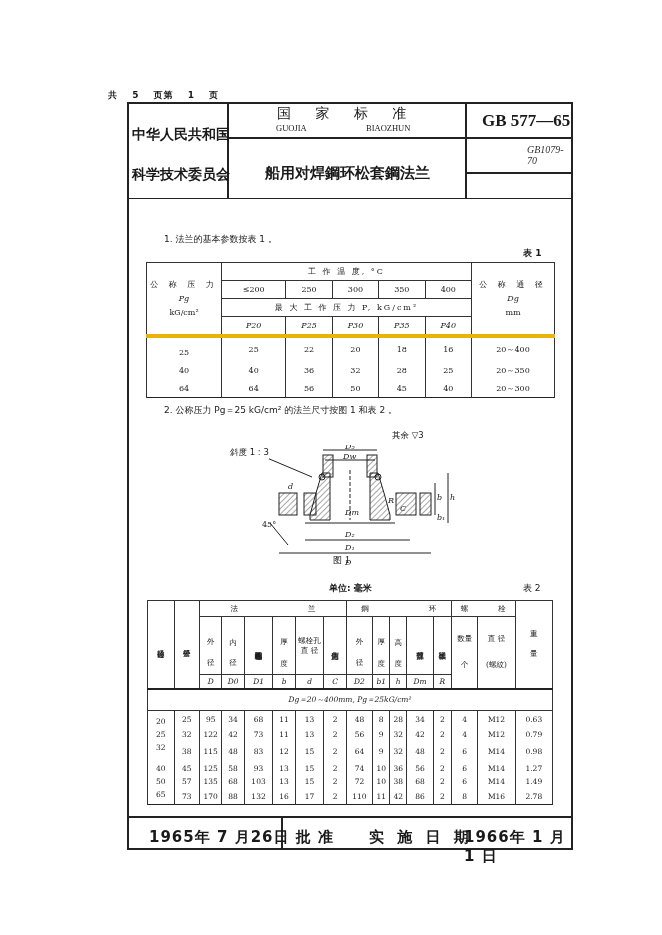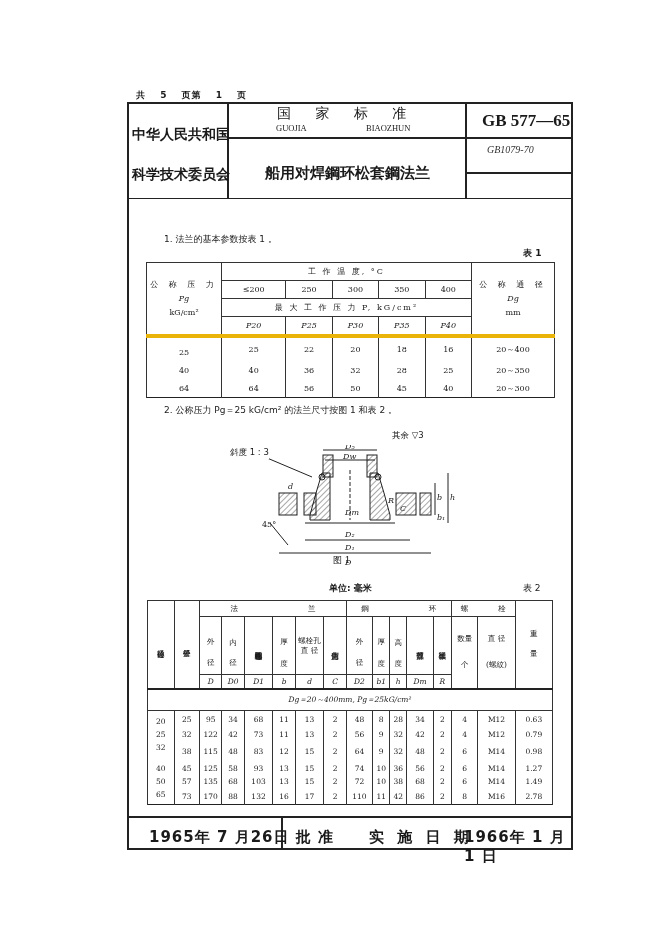--- a/index.html
+++ b/index.html
@@ -1,27 +1,27 @@
 <!DOCTYPE html>
 <html><head>
 <meta charset="utf-8">
 <style>
   html,body{margin:0;padding:0;background:#fff;}
   body{width:662px;height:935px;position:relative;overflow:hidden;font-family:"DejaVu Serif",serif;color:#1a1a1a;}
   .abs{position:absolute;}
-  .pageinfo{left:136px;top:89px;font-size:9px;font-weight:bold;letter-spacing:1px;font-family:"DejaVu Sans",sans-serif;}
+  .pageinfo{left:108px;top:89px;font-size:9px;font-weight:bold;letter-spacing:1px;font-family:"DejaVu Sans",sans-serif;}
   .pageinfo span{margin-right:10px;}
   .frame{left:127px;top:102px;width:446px;height:714px;border:2px solid #222;border-bottom:none;box-sizing:border-box;}
   .hdr{left:127px;top:102px;width:446px;height:97px;border-bottom:1.5px solid #222;box-sizing:border-box;}
   .vline{position:absolute;background:#222;width:1.5px;}
   .hline{position:absolute;background:#222;height:1.5px;}
   .org{font-family:"DejaVu Sans",sans-serif;font-weight:bold;font-size:14px;}
   .gb{font-family:"Liberation Serif",serif;font-weight:bold;font-size:17px;}
   .title{font-family:"DejaVu Sans",sans-serif;font-weight:bold;font-size:15px;}
-  .hand{font-family:"Liberation Serif",serif;font-style:italic;font-size:10px;color:#333;}
+  .hand{font-family:"Liberation Serif",serif;font-style:italic;font-size:10px;color:#333;margin-left:40px;}
   .small{font-size:8.5px;}
   .txt{font-family:"DejaVu Sans",sans-serif;font-size:9px;}
   table{border-collapse:collapse;position:absolute;}
   td{border:1px solid #333;text-align:center;font-size:8px;padding:0;font-family:"DejaVu Serif",serif;}
   .t1 td{height:17px;}
   .t1 .data td{border-top:none;border-bottom:none;height:18px;}
   .t2 td{font-size:7.5px;}
   .t2 .data td{border-top:none;border-bottom:none;height:13px;}
   .vt{writing-mode:vertical-rl;text-orientation:upright;letter-spacing:0px;line-height:9px;}
   .footer{left:127px;top:816px;width:446px;height:34px;border:2px solid #222;box-sizing:border-box;}

